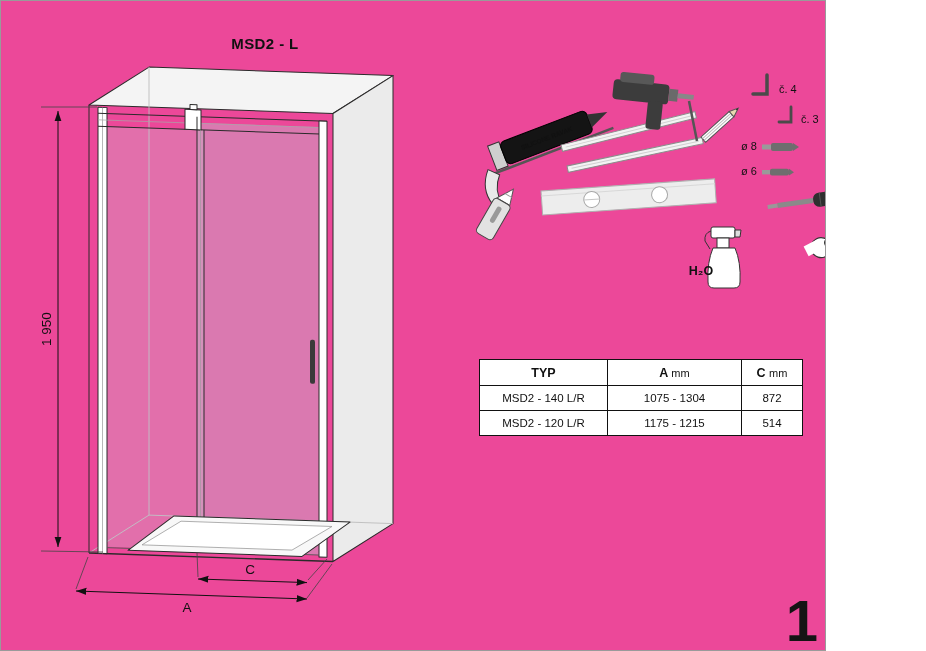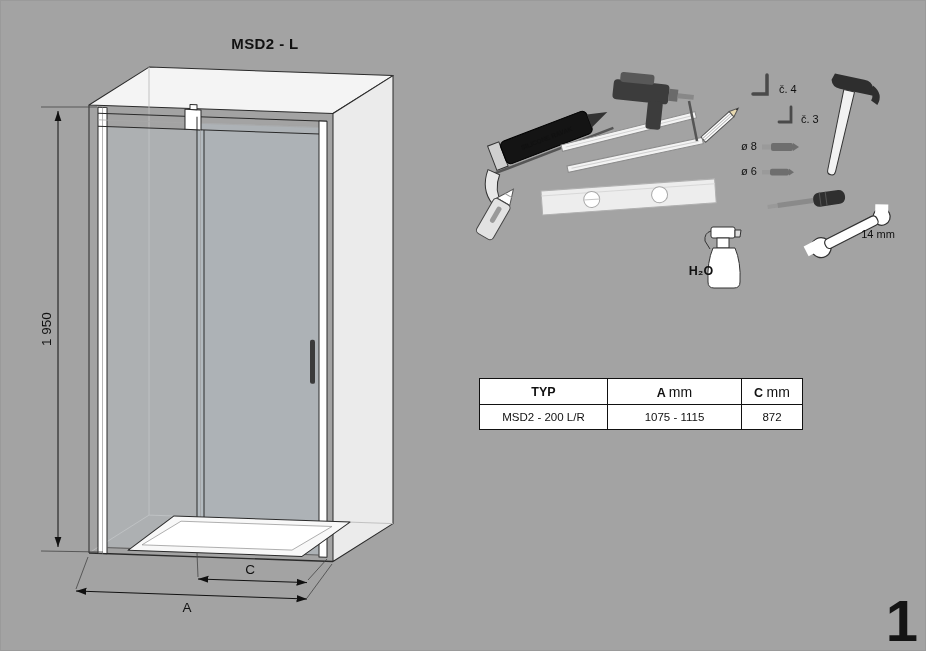--- a/index.html
+++ b/index.html
@@ -1,43 +1,43 @@
 <!DOCTYPE html>
 <html><head>
 <meta charset="utf-8">
 <style>
   html,body{margin:0;padding:0;background:#fff;}
   .page{
-    position:relative;width:926px;height:651px;background:#a3a3a3;
+    position:relative;width:826px;height:651px;background:#ec4899;
     border:1px solid #9a9a9a;box-sizing:border-box;overflow:hidden;
     font-family:"Liberation Sans",sans-serif;color:#111;
   }
   .title{
     position:absolute;left:198px;top:34px;width:132px;text-align:center;
     font-size:15px;font-weight:bold;letter-spacing:.4px;
   }
   .pagenum{
     position:absolute;right:7px;bottom:2px;font-size:58px;font-weight:800;
     line-height:.95;color:#141414;
   }
   svg{position:absolute;}
   #drawing-svg{left:0;top:0;}
   #tools-svg{left:460px;top:48px;}
   svg text{font-family:"Liberation Sans",sans-serif;fill:#111;}
   .dim-table{
-    position:absolute;left:478px;top:377px;border-collapse:collapse;
+    position:absolute;left:478px;top:358px;border-collapse:collapse;
     font-size:11.5px;color:#111;table-layout:fixed;
   }
   .dim-table th,.dim-table td{
     border:1.4px solid #111;text-align:center;padding:0;height:24px;background:#fff;
     font-family:"Liberation Sans",sans-serif;
   }
   .dim-table th{height:25px;font-weight:bold;font-size:12.5px;}
   .col-typ{width:127px}.col-a{width:133px}.col-c{width:60px}
-  .unit{font-size:14px;font-weight:normal;}
+  .unit{font-size:11px;font-weight:normal;}
 </style>
 </head>
 <body>
 
 <div class="page">
 
   <div class="title">MSD2 - L</div>
 
   <svg id="drawing-svg" width="460" height="651" viewBox="0 0 460 651">
     <defs>
@@ -223,22 +223,27 @@
           <span class="unit">mm</span>
         </th>
         <th class="col-c">
           <span>C</span>
           <span class="unit">mm</span>
         </th>
       </tr>
     </thead>
     <tbody>
       <tr>
-        <td>MSD2 -  200 L/R</td>
-        <td>1075 - 1115</td>
+        <td>MSD2 -  140 L/R</td>
+        <td>1075 - 1304</td>
         <td>872</td>
+      </tr>
+      <tr>
+        <td>MSD2 -  120 L/R</td>
+        <td>1175 - 1215</td>
+        <td>514</td>
       </tr>
     </tbody>
   </table>
 
   <div class="pagenum">1</div>
 
 </div>
 
 </body></html>

